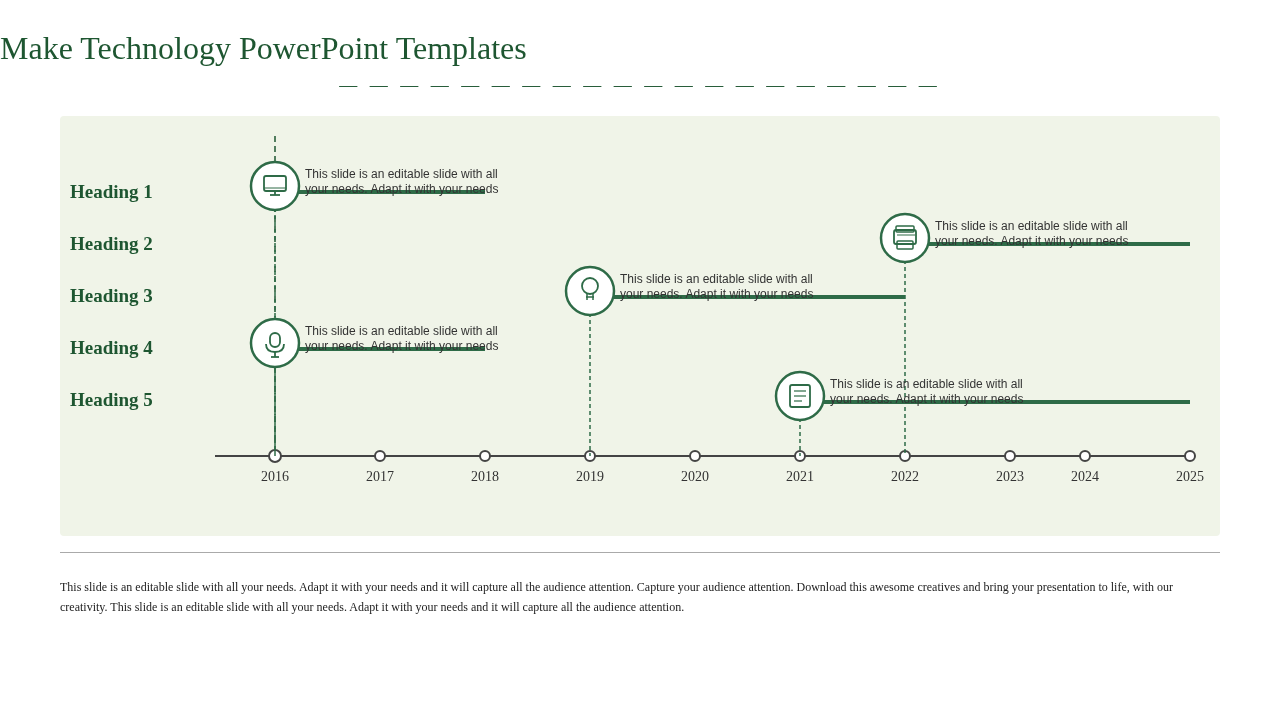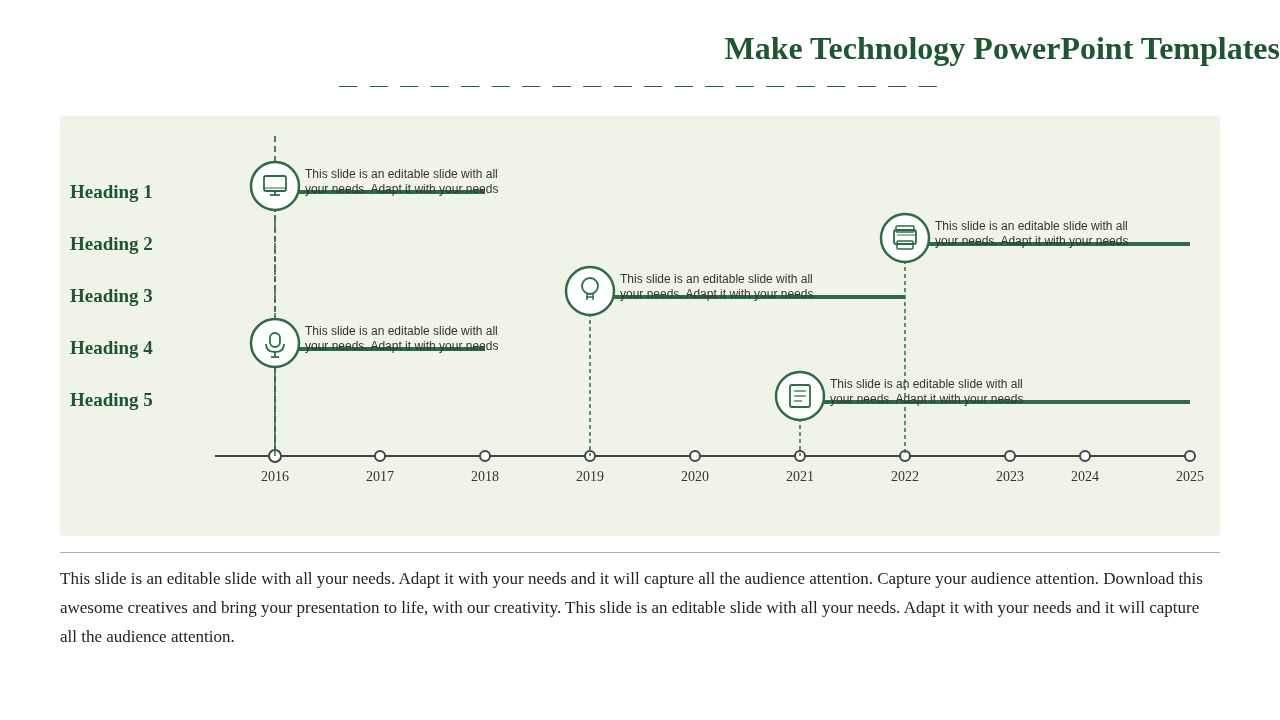--- a/index.html
+++ b/index.html
@@ -5,25 +5,25 @@
     * { margin: 0; padding: 0; box-sizing: border-box; }
     body {
       width: 1280px;
       height: 720px;
       background: #fff;
       font-family: 'Georgia', serif;
       overflow: hidden;
     }
 
     .page-title {
-      text-align: right;
+      text-align: left;
       padding: 30px 0 8px 0;
       color: #1e5631;
       font-size: 32px;
-      font-weight: bold;
+      font-weight: normal;
       font-family: 'Georgia', serif;
     }
 
     .title-underline {
       text-align: center;
       letter-spacing: 4px;
       color: #1e5631;
       font-size: 18px;
       margin-bottom: 20px;
     }
@@ -46,25 +46,25 @@
     
     .timeline-svg {
       position: absolute;
       left: 0;
       top: 0;
       width: 100%;
       height: 100%;
     }
 
     .bottom-text {
-      font-size: 17px;
+      font-size: 12px;
       color: #222;
       line-height: 1.7;
       border-top: 1px solid #aaa;
-      padding-top: 12px;
+      padding-top: 24px;
     }
   </style>
 </head>
 <body>
 
 <div class="page-title">Make Technology PowerPoint Templates</div>
 <div class="title-underline">— — — — — — — — — — — — — — — — — — — —</div>
 
 <div class="main-content">
   <div class="timeline-container">

